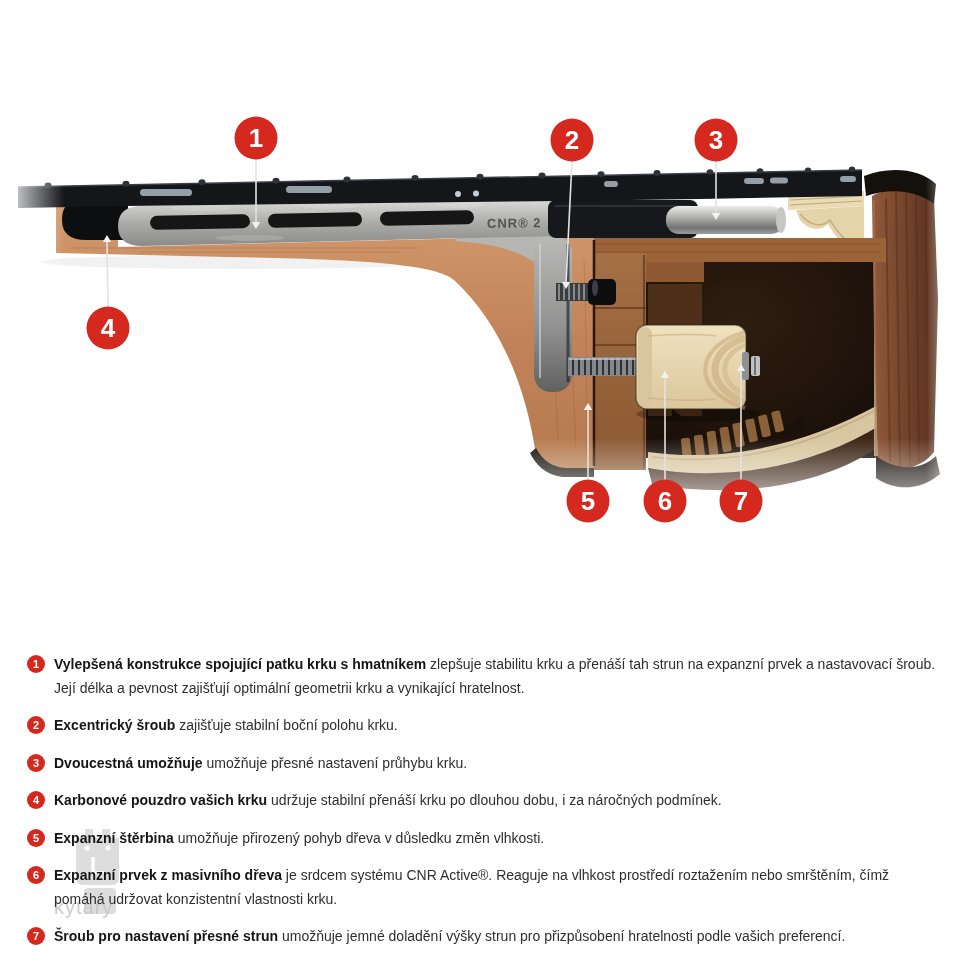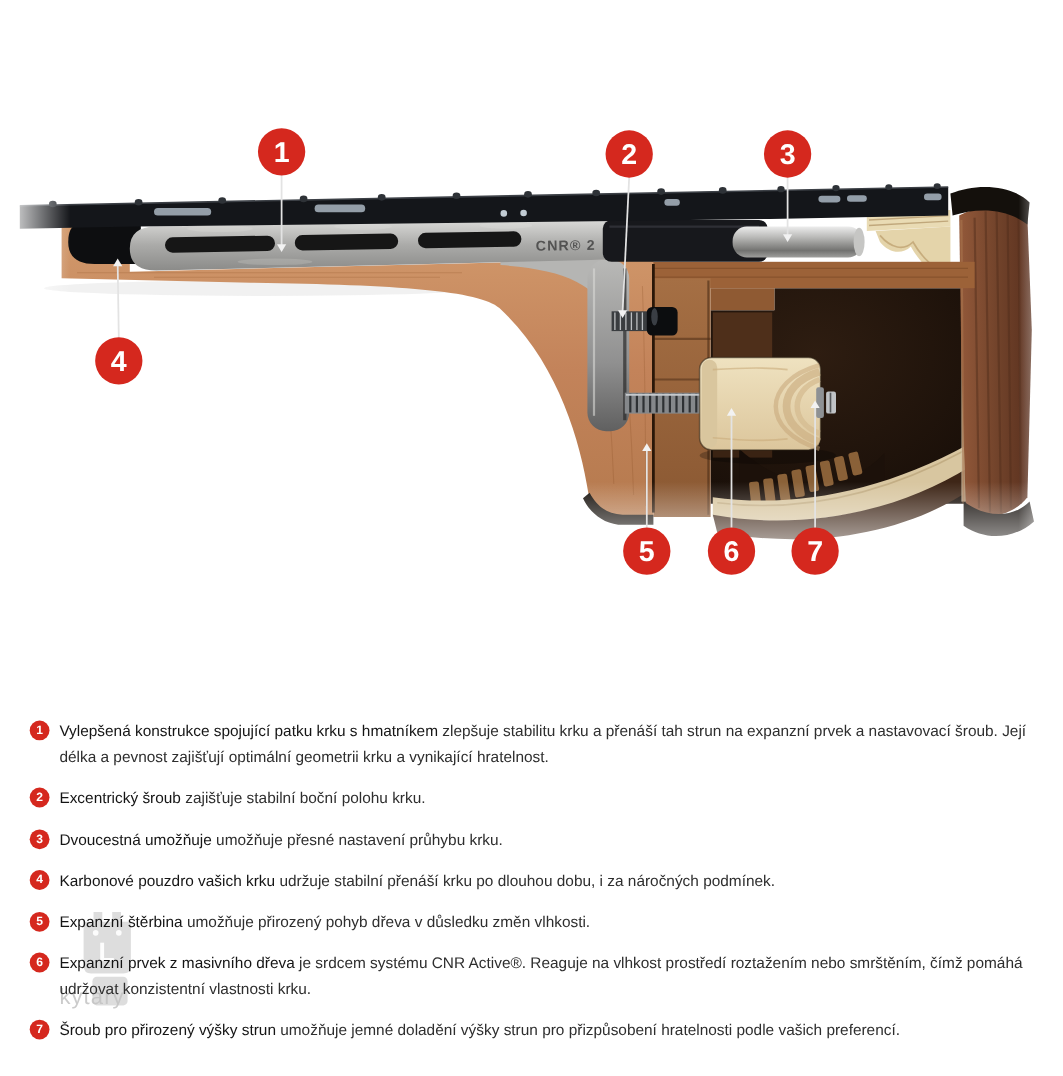--- a/index.html
+++ b/index.html
@@ -15,21 +15,21 @@
   .watermark svg{position:absolute;left:18px;top:4px;}
   .watermark-label{position:absolute;left:2px;top:76px;font-size:20px;font-weight:400;
                    color:#c3c3c3;letter-spacing:1px;opacity:.85;}
   
   .legend{position:absolute;left:27px;top:653px;width:912px;z-index:2;}
   .legend-item{display:flex;gap:9px;margin-bottom:14px;align-items:flex-start;}
   .badge{flex:0 0 18px;width:18px;height:18px;border-radius:50%;margin-top:2px;
          display:flex;align-items:center;justify-content:center;}
   .badge-num{color:#fff;font-size:11px;font-weight:700;line-height:18px;}
   .legend-text{margin:0;font-size:14px;line-height:23.5px;color:#2e2e2e;}
-  .legend-text .term{font-weight:400;color:#151515;}
+  .legend-text .term{font-weight:700;color:#151515;}
 </style>
 </head>
 <body>
 
 <div class="stage">
 
   <svg class="diagram-svg" width="966" height="600" viewBox="0 0 966 600">
     <defs>
       <linearGradient id="aluH" x1="0" y1="0" x2="0" y2="1">
         <stop offset="0" stop-color="#dcdcda"></stop>
@@ -372,18 +372,18 @@
       <p class="legend-text">
         <b class="term">Expanzní prvek z masivního dřeva</b><span class="desc"> je srdcem systému CNR Active®. Reaguje na vlhkost prostředí roztažením nebo smrštěním, čímž pomáhá udržovat konzistentní vlastnosti krku.</span>
       </p>
     </div>
 
     <div class="legend-item">
       <span class="badge" style="background: rgb(213, 40, 30);">
         <span class="badge-num">7</span>
       </span>
       <p class="legend-text">
-        <b class="term">Šroub pro přirozený výšky strun</b><span class="desc"> umožňuje jemné doladění výšky strun pro přizpůsobení hratelnosti podle vašich preferencí.</span>
+        <b class="term">Šroub pro nastavení přesné strun</b><span class="desc"> umožňuje jemné doladění výšky strun pro přizpůsobení hratelnosti podle vašich preferencí.</span>
       </p>
     </div>
   </div>
 
 </div>
 
 </body></html>

